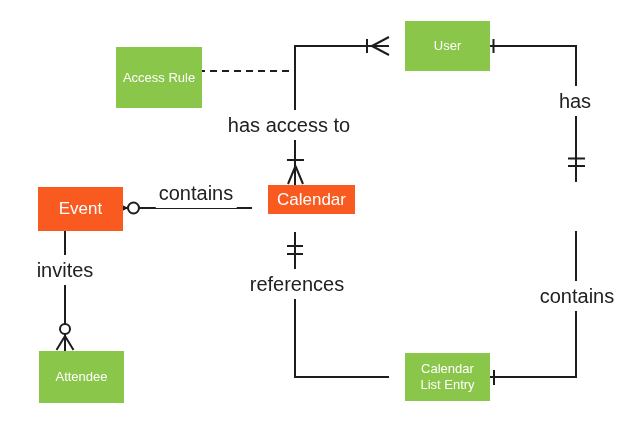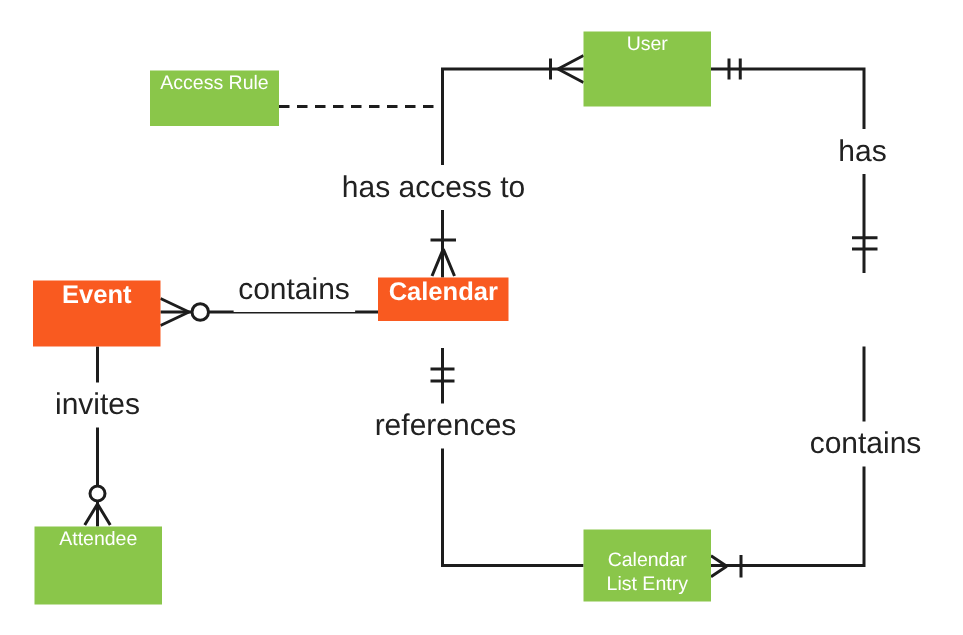--- a/index.html
+++ b/index.html
@@ -17,41 +17,42 @@
     background:var(--background);
     font-family:"Liberation Sans", sans-serif;
     overflow:hidden;
   }
   .edges-svg{position:absolute;left:0;top:0;}
   .edges-svg path, .edges-svg circle{stroke:var(--line);stroke-width:2;fill:none;}
   .edges-svg circle{fill:#fff;}
   .edges-svg path.dashed{stroke-dasharray:7 5;}
   .entity{
     position:absolute;
-    display:flex;justify-content:center;
+    display:flex;align-items:center;justify-content:center;
     text-align:center;
     color:var(--entity_text);
     z-index:2;
     cursor:default;
+    margin-left:16px;
   }
   .entity--green{background:var(--entity_green);font-size:13px;line-height:16px;}
-  .entity--orange{background:var(--entity_orange);font-size:17px;font-weight:700;}
+  .entity--orange{background:var(--entity_orange);font-size:17px;font-weight:400;}
   .edge-label{
     position:absolute;
     transform:translate(-50%,-50%);
     background:var(--background);
     color:var(--label_text);
     font-size:20px;line-height:14px;
     padding:8px 3px;
     white-space:nowrap;
     z-index:1;
   }
   
   .pos-user{left:389px;top:21px;width:85px;height:50px;}
-  .pos-access-rule{left:100px;top:47px;width:86px;height:37px;}
+  .pos-access-rule{left:100px;top:47px;width:86px;height:61px;}
   .pos-event{left:22px;top:187px;width:85px;height:44px;}
   .pos-calendar{left:252px;top:185px;width:87px;height:29px;}
   .pos-calendar-list{left:535px;top:182px;width:83px;height:49px;}
   .pos-attendee{left:23px;top:351px;width:85px;height:52px;}
   .pos-calendar-list-entry{left:389px;top:353px;width:85px;height:48px;padding:12px 5px;box-sizing:border-box;}
   
   .lbl-contains-top{left:196px;top:193px;}
   .lbl-has-access-to{left:289px;top:125px;}
   .lbl-has{left:575px;top:101px;}
   .lbl-invites{left:65px;top:270px;}

